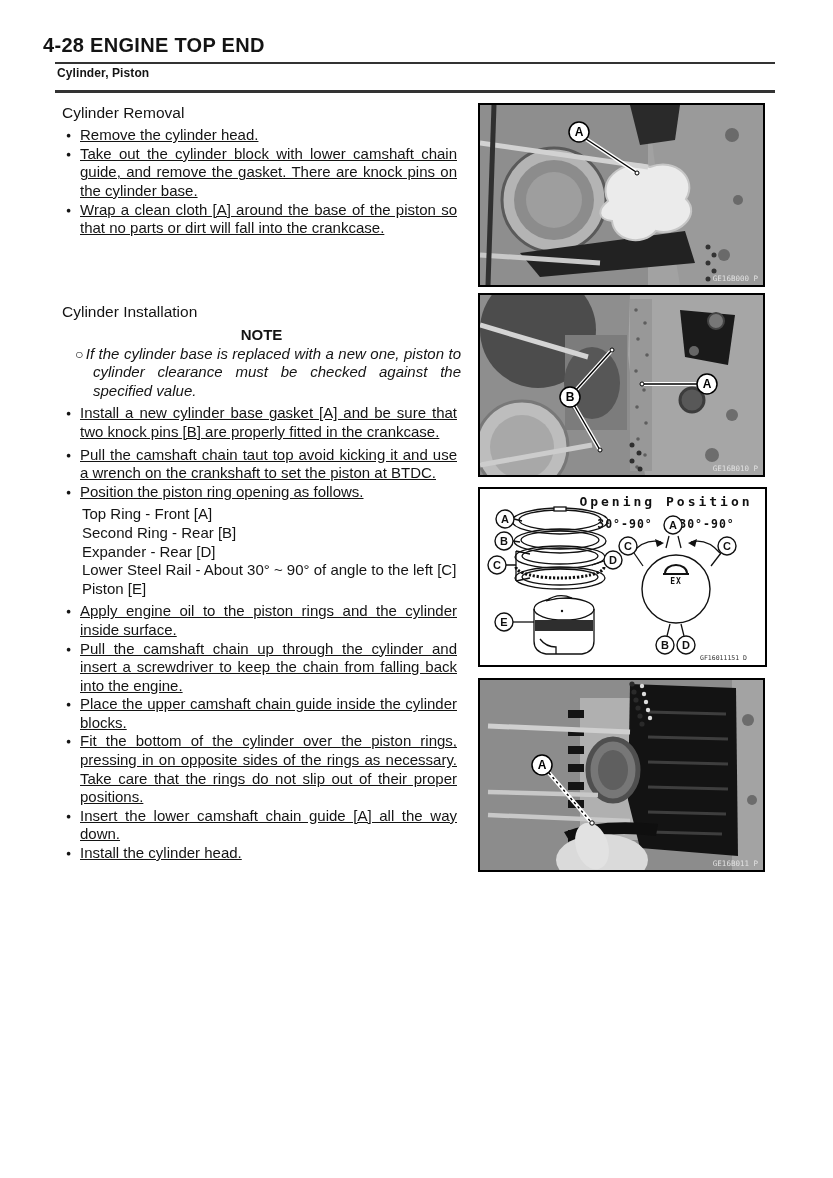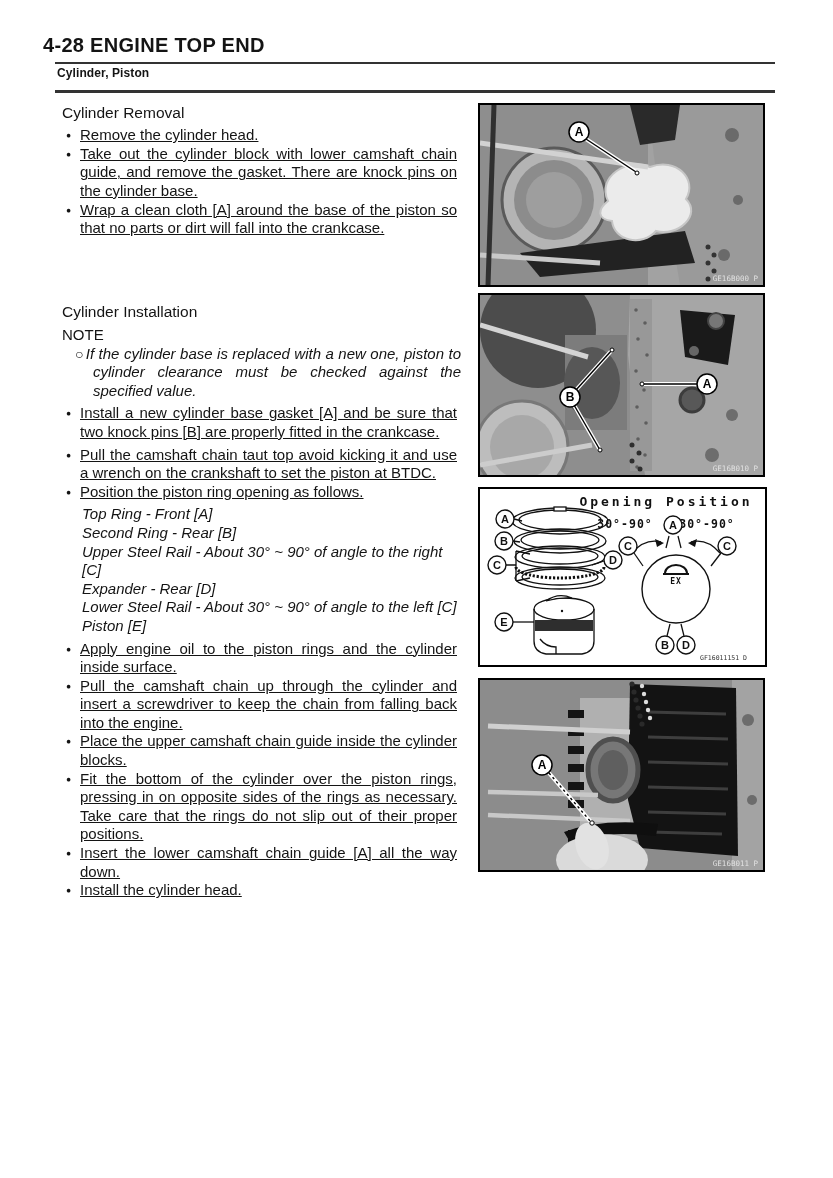--- a/index.html
+++ b/index.html
@@ -14,28 +14,28 @@
   .rule-2 { top:90px; height:3px; }
   .hdr-sub { position:absolute; left:57px; top:66px; font-size:12px; font-weight:bold; letter-spacing:0.1px;
              font-stretch:condensed; }
   
   .textcol { position:absolute; left:62px; top:103px; width:399px; font-size:15px; line-height:1.24; }
   .subhead { font-size:15.5px; margin:0 0 2px 0; }
   .subhead.install { margin-top:64px; }
   ul.bullets { list-style:none; margin:4px; padding:0;text-decoration:underline; }
   ul.bullets li { position:relative; padding-left:14px; text-align:justify; }
   ul.bullets li::before { content:"\25CF"; position:absolute; left:0; top:4px; font-size:8.5px; }
-  .note-title { font-weight:normal; margin-top:5px; }
+  .note-title { text-align:center; font-weight:bold; margin-top:5px; }
   .note-item { font-style:italic; padding-left:31px; text-indent:-18px; text-align:justify; }
   .note-item::before { content:"\25CB"; font-style:normal; font-size:14px; padding-right:2px; }
   .mt7  { margin-top:7px; }
   .mt47 { margin-top:47px; }
   .mt10 { margin-top:10px; }
   .sublines { padding-left:20px; }
-  .subline { text-align:left;font-style:italic; }
+  .subline { text-align:left; }
   
   .fig { position:absolute; border:2px solid #000; background:#8e8e8e; overflow:hidden; }
   .fig svg { display:block; }
   .fig-1 { left:478px; top:103px; width:283px; height:180px; }
   .fig-2 { left:478px; top:293px; width:283px; height:180px; }
   .fig-3 { left:478px; top:487px; width:285px; height:176px; background:#8b5cf6; }
   .fig-4 { left:478px; top:678px; width:283px; height:190px; }
   .callout-circle { fill:#ffffff; stroke:#000000; stroke-width:1.5; }
   .callout-letter { font-family:"Liberation Sans", sans-serif; font-size:12px; font-weight:bold; fill:#000;
                     text-anchor:middle; }
@@ -75,21 +75,20 @@
       <li>Install a new cylinder base gasket [A] and be sure that two knock pins [B] are properly fitted in the crankcase.</li>
     </ul>
 
     <ul class="bullets mt47">
       <li>Pull the camshaft chain taut top avoid kicking it and use a wrench on the crankshaft to set the piston at BTDC.</li>
       <li>Position the piston ring opening as follows.</li>
     </ul>
     <div class="sublines">
       <div class="subline">Top Ring - Front [A]</div>
       <div class="subline">Second Ring - Rear [B]</div>
-      <div class="subline">Upper Steel Rail - About 30° ~ 90° of angle to the right [C]</div>
       <div class="subline">Expander - Rear [D]</div>
       <div class="subline">Lower Steel Rail - About 30° ~ 90° of angle to the left [C]</div>
       <div class="subline">Piston [E]</div>
     </div>
 
     <ul class="bullets mt10">
       <li>Apply engine oil to the piston rings and the cylinder inside surface.</li>
       <li>Pull the camshaft chain up through the cylinder and insert a screwdriver to keep the chain from falling back into the engine.</li>
       <li>Place the upper camshaft chain guide inside the cylinder blocks.</li>
       <li>Fit the bottom of the cylinder over the piston rings, pressing in on opposite sides of the rings as necessary.  Take care that the rings do not slip out of their proper positions.</li>

